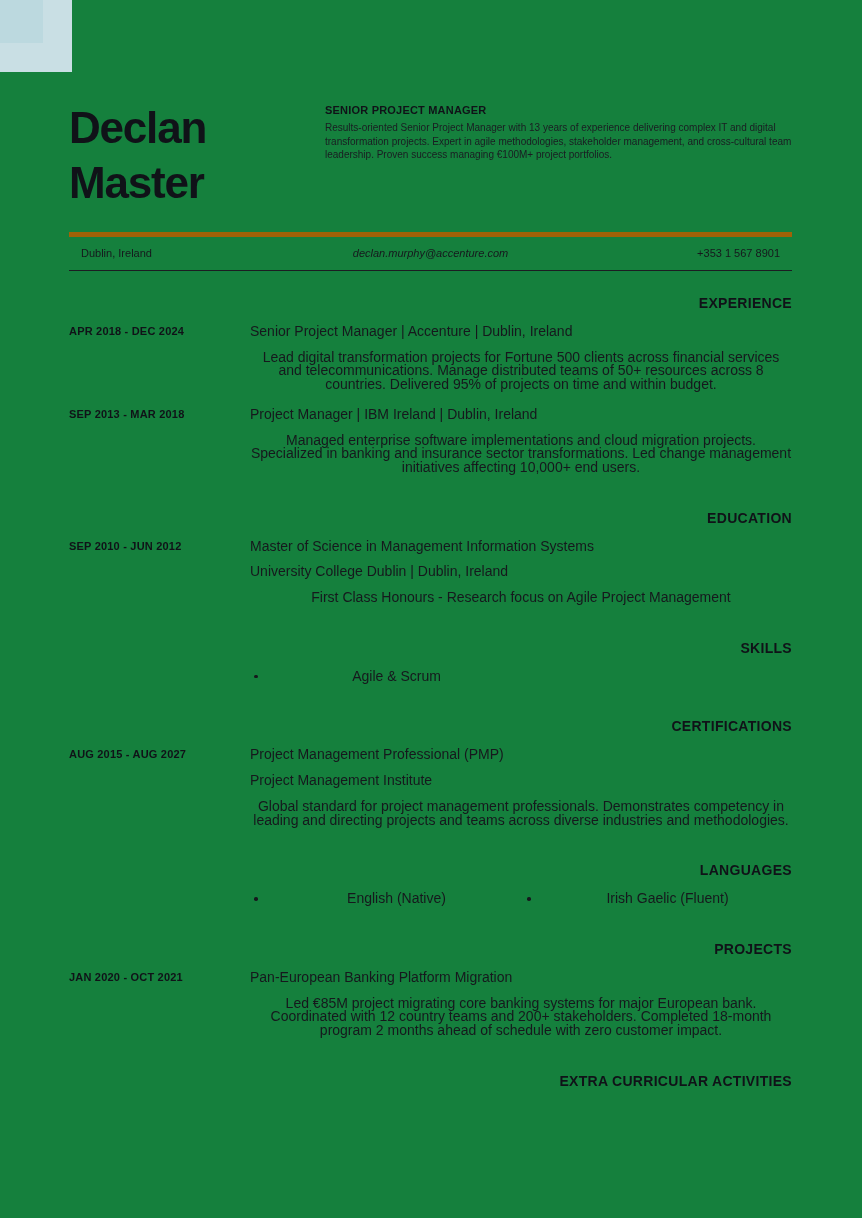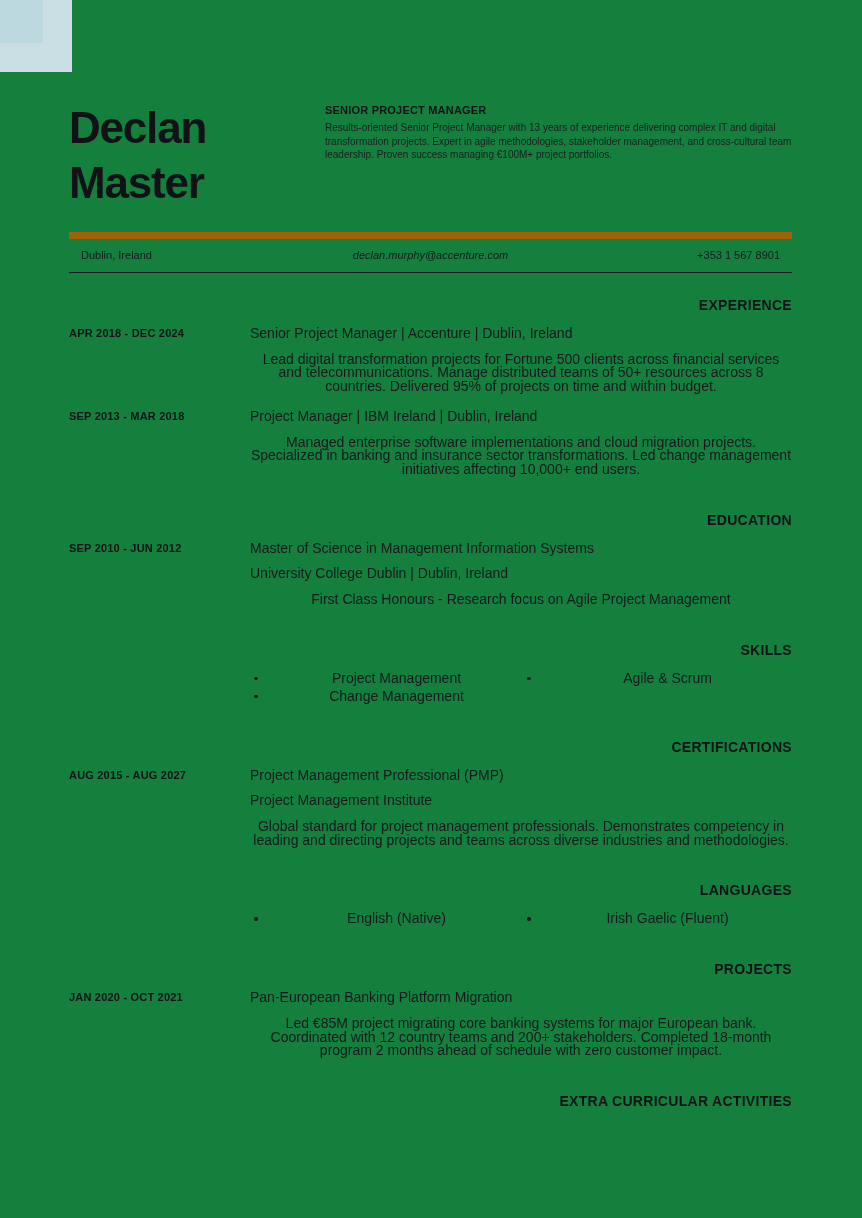--- a/index.html
+++ b/index.html
@@ -51,21 +51,21 @@
     font-size: 10px;
     line-height: 13.7px;
     color: #1a1c22;
   }
 
   
   .contact-bar {
     display: flex;
     align-items: center;
     margin: 22px 70px 0 69px;
-    border-top: 7px solid #a16207;
+    border-top: 5px solid #a16207;
     border-bottom: 1px solid #1b1d22;
     padding: 10px 12px;
     font-size: 11px;
     line-height: 13px;
   }
   .c-left  { flex: 1; text-align: left; }
   .c-mid   { flex: none; text-align: center; font-style: italic; }
   .c-right { flex: 1; text-align: right; }
 
   
@@ -183,24 +183,20 @@
     <section class="sec">
       <div class="srow">
         <div class="dates"></div>
         <h2 class="sec-h">SKILLS</h2>
       </div>
       <div class="srow">
         <div class="dates"></div>
         <div class="content">
           <div class="two-col">
             <ul class="blist">
-              <li>Project Management</li>
-              <li>Change Management</li>
-            </ul>
-            <ul class="blist">
               <li>Agile &amp; Scrum</li>
             </ul>
           </div>
         </div>
       </div>
     </section>
 
     <section class="sec">
       <div class="srow">
         <div class="dates"></div>

